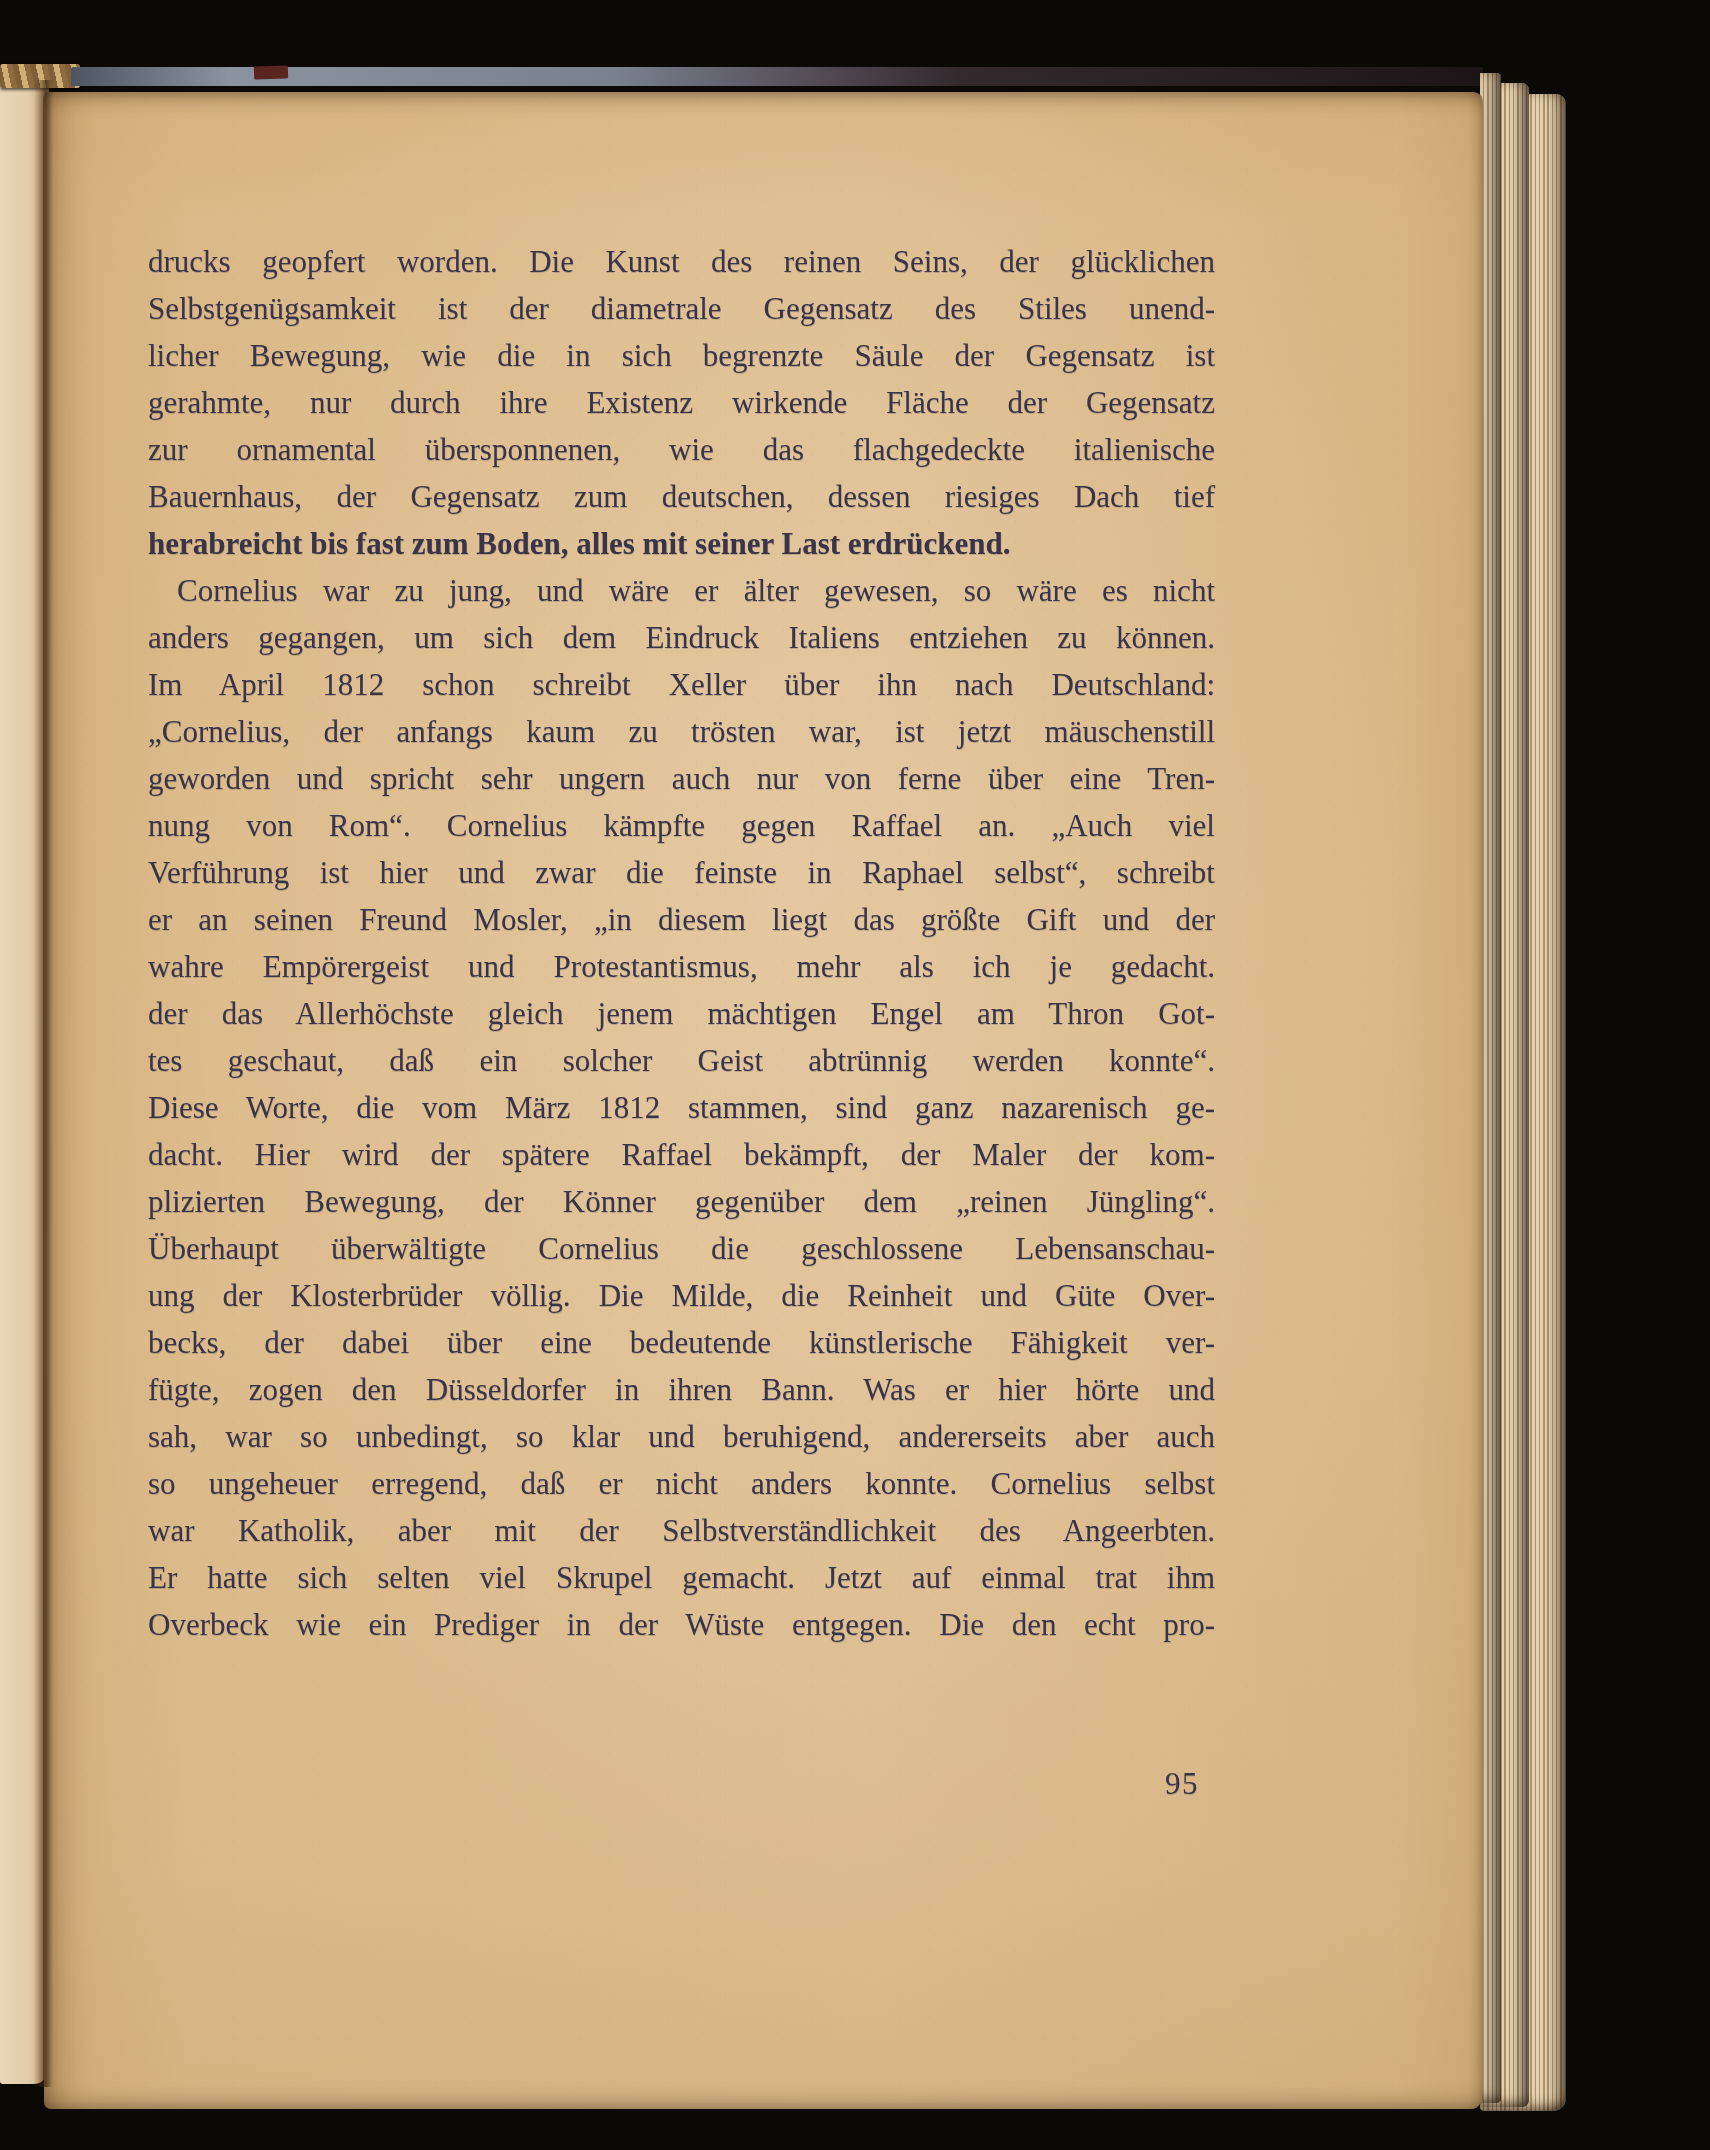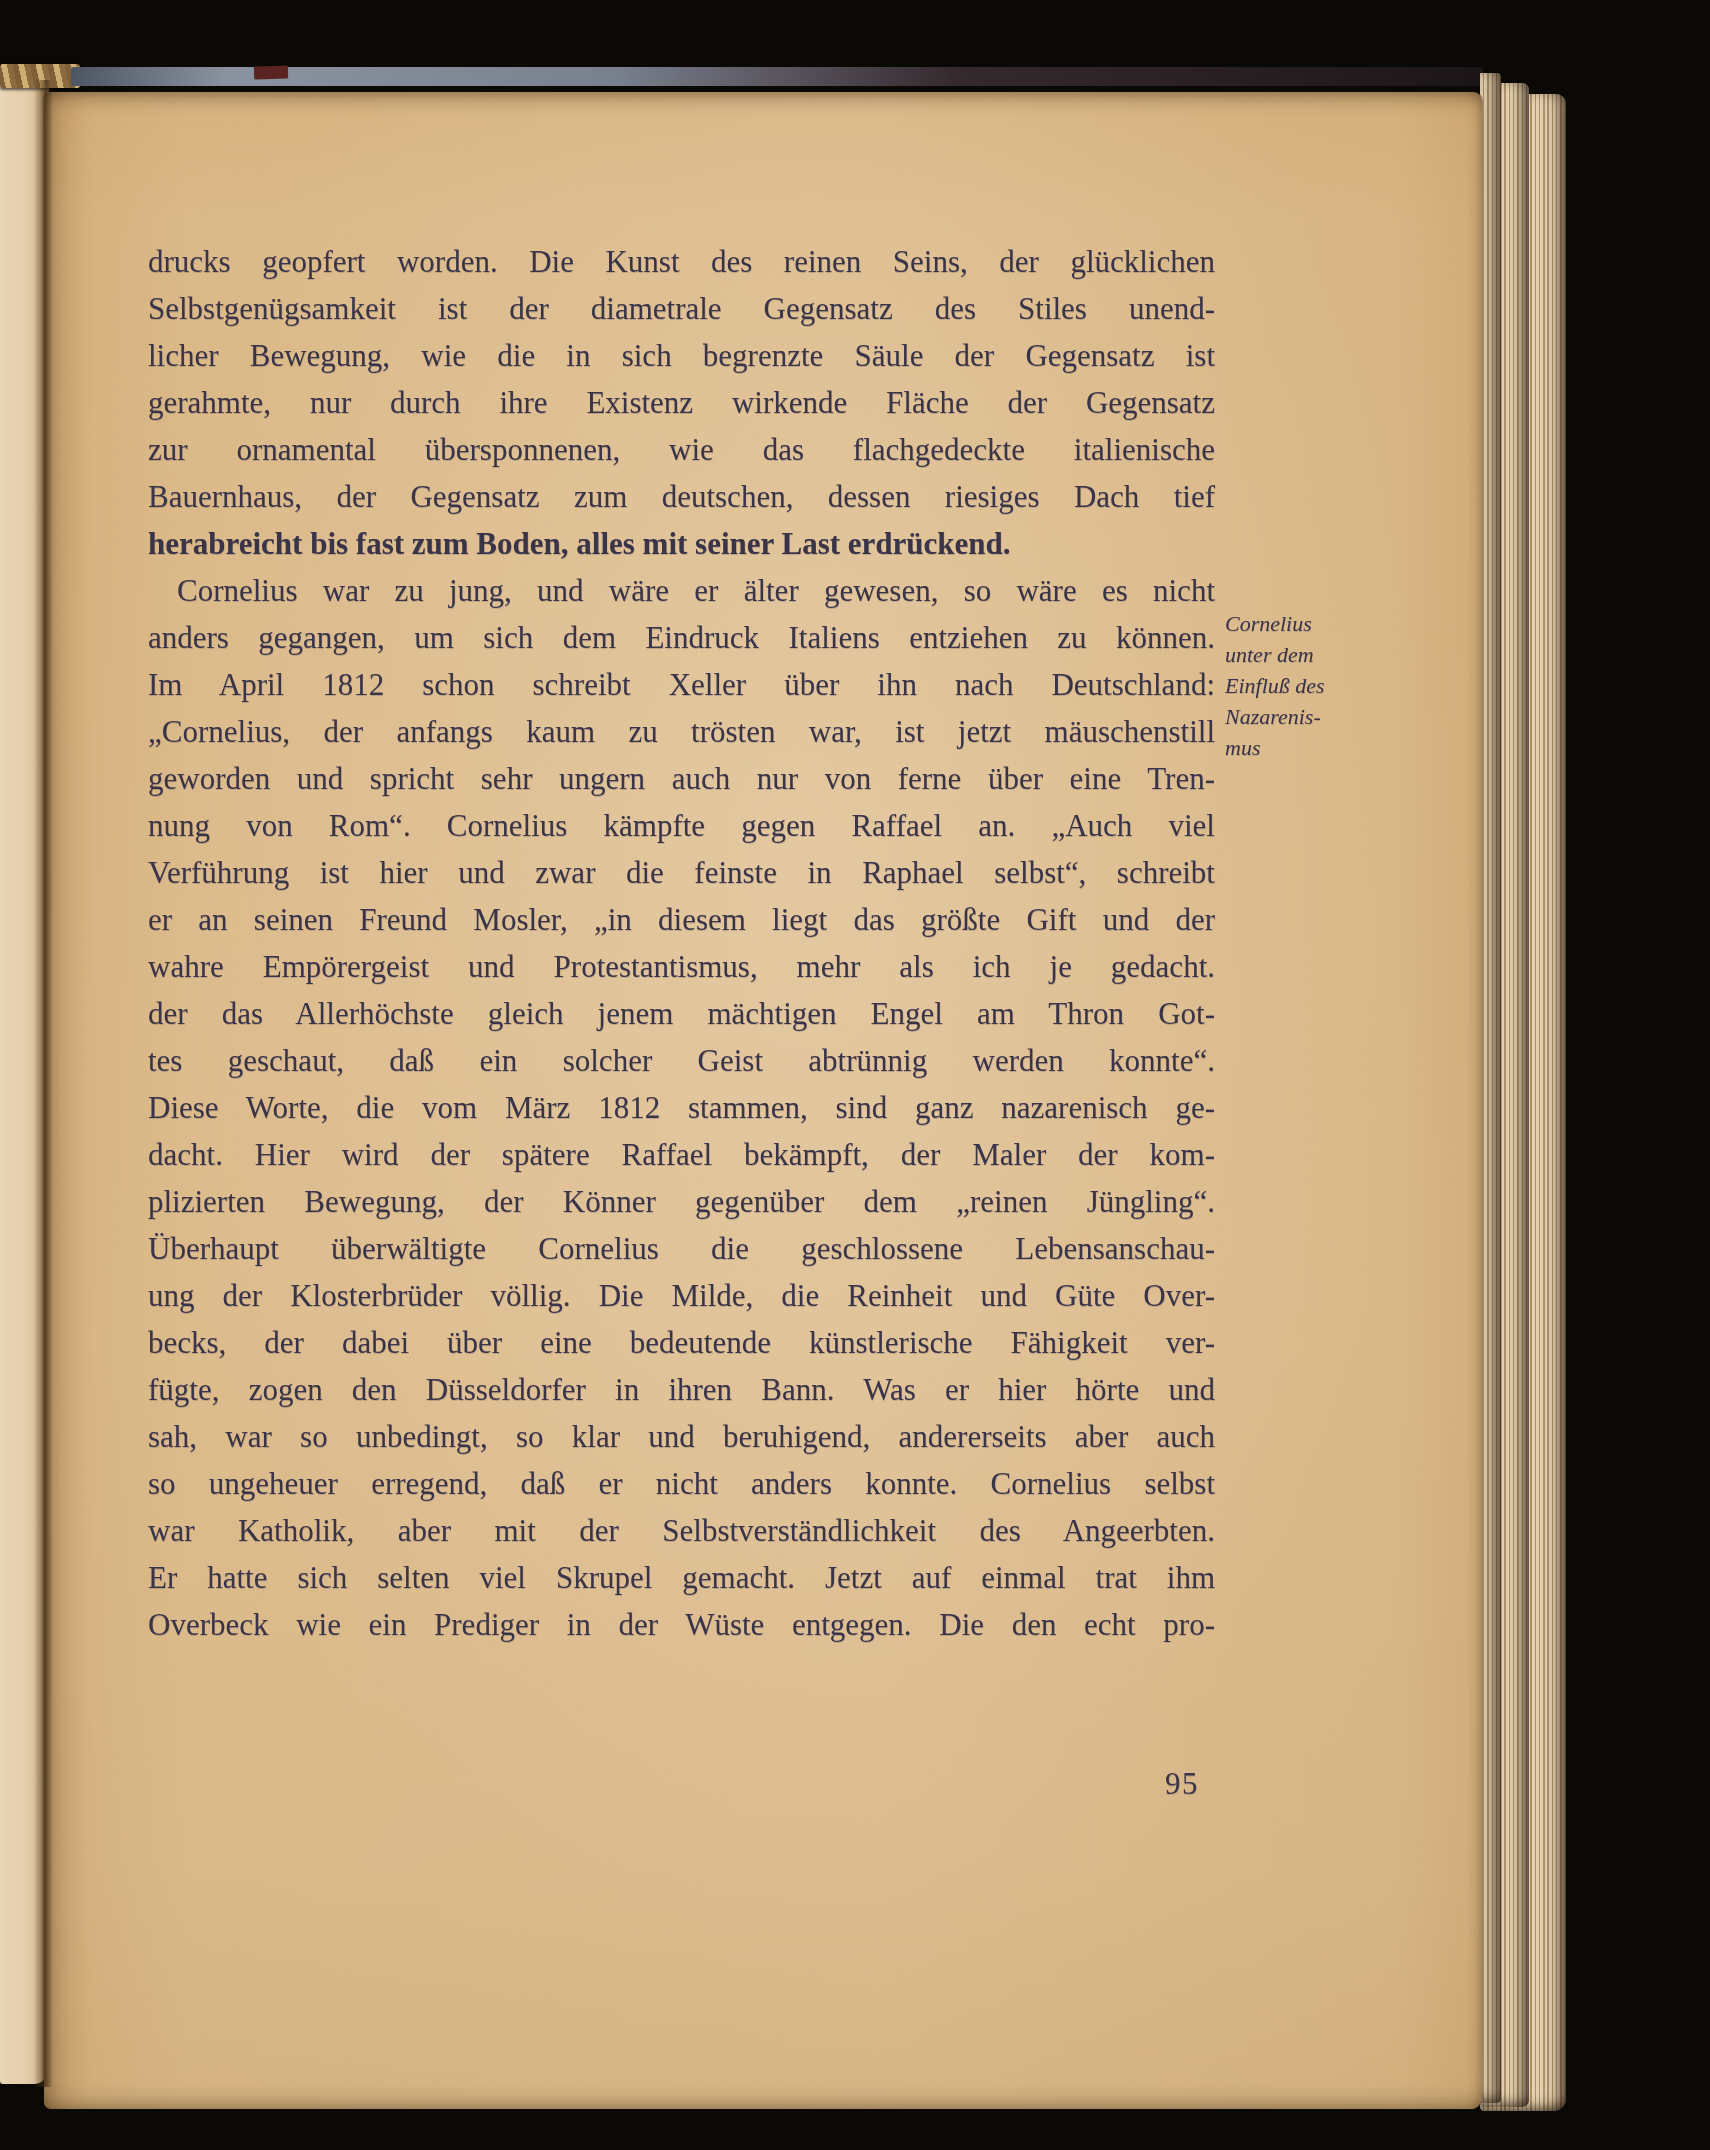--- a/index.html
+++ b/index.html
@@ -117,26 +117,19 @@
         <div class="line">Überhaupt überwältigte Cornelius die geschlossene Lebensanschau-</div>
         <div class="line">ung der Klosterbrüder völlig. Die Milde, die Reinheit und Güte Over-</div>
         <div class="line">becks, der dabei über eine bedeutende künstlerische Fähigkeit ver-</div>
         <div class="line">fügte, zogen den Düsseldorfer in ihren Bann. Was er hier hörte und</div>
         <div class="line">sah, war so unbedingt, so klar und beruhigend, andererseits aber auch</div>
         <div class="line">so ungeheuer erregend, daß er nicht anders konnte. Cornelius selbst</div>
         <div class="line">war Katholik, aber mit der Selbstverständlichkeit des Angeerbten.</div>
         <div class="line">Er hatte sich selten viel Skrupel gemacht. Jetzt auf einmal trat ihm</div>
         <div class="line">Overbeck wie ein Prediger in der Wüste entgegen. Die den echt pro-</div>
       </div>
-    <div class="margin-note">
-        <div class="mline">Cornelius</div>
-        <div class="mline">unter dem</div>
-        <div class="mline">Einfluß des</div>
-        <div class="mline">Nazarenis-</div>
-        <div class="mline">mus</div>
-      </div>
     <div class="page-number">95</div>
   </div>
 
   <div class="gutter-shadow"></div>
 
 </div>
 
 
 </body></html>

